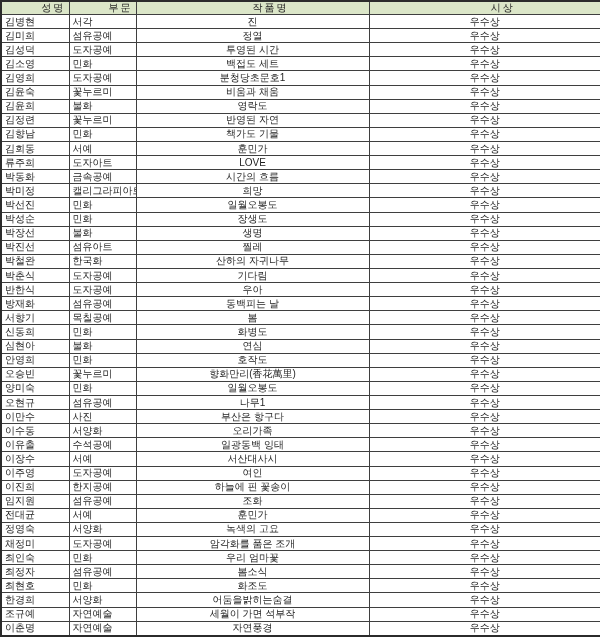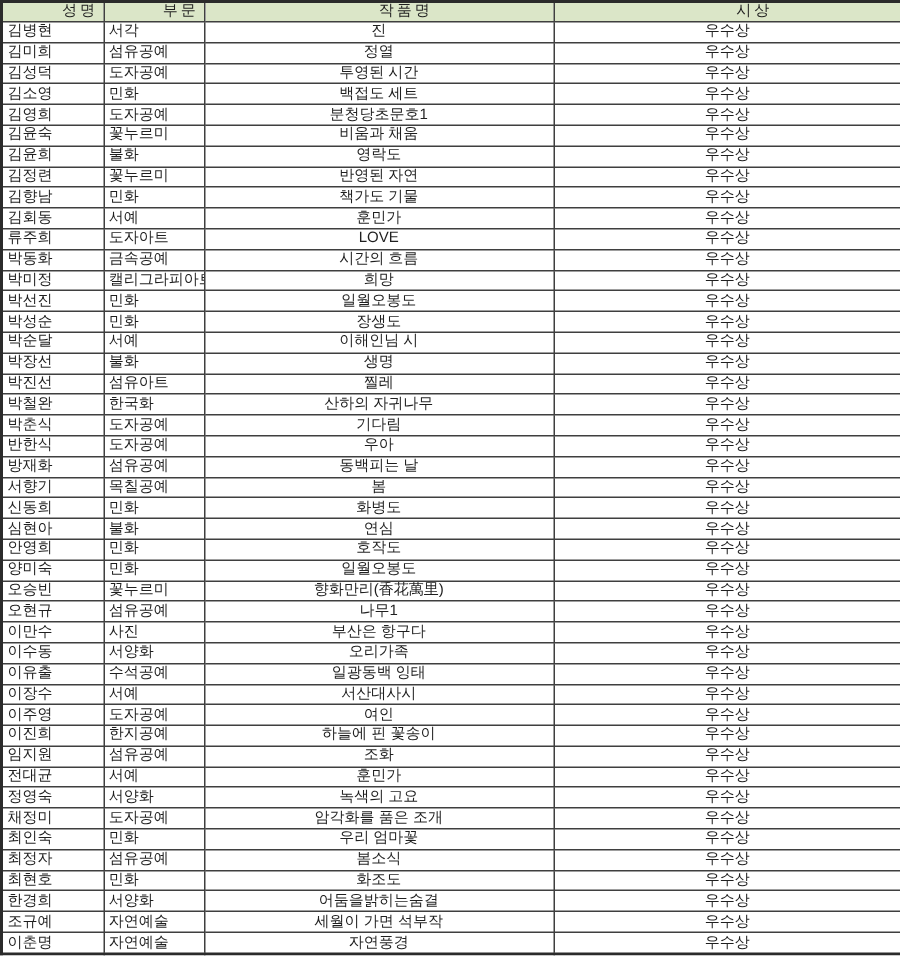--- a/index.html
+++ b/index.html
@@ -149,26 +149,20 @@
           <td class="c2">일월오봉도</td>
           <td class="c3">우수상</td>
         </tr>
         <tr>
           <td class="c0">박성순</td>
           <td class="c1">민화</td>
           <td class="c2">장생도</td>
           <td class="c3">우수상</td>
         </tr>
         <tr>
-          <td class="c0">박순달</td>
-          <td class="c1">서예</td>
-          <td class="c2">이해인님 시</td>
-          <td class="c3">우수상</td>
-        </tr>
-        <tr>
           <td class="c0">박장선</td>
           <td class="c1">불화</td>
           <td class="c2">생명</td>
           <td class="c3">우수상</td>
         </tr>
         <tr>
           <td class="c0">박진선</td>
           <td class="c1">섬유아트</td>
           <td class="c2">찔레</td>
           <td class="c3">우수상</td>
@@ -215,29 +209,29 @@
           <td class="c2">연심</td>
           <td class="c3">우수상</td>
         </tr>
         <tr>
           <td class="c0">안영희</td>
           <td class="c1">민화</td>
           <td class="c2">호작도</td>
           <td class="c3">우수상</td>
         </tr>
         <tr>
-          <td class="c0">양미숙</td>
-          <td class="c1">민화</td>
-          <td class="c2">일월오봉도</td>
-          <td class="c3">우수상</td>
-        </tr>
-        <tr>
           <td class="c0">오승빈</td>
           <td class="c1">꽃누르미</td>
           <td class="c2">향화만리(香花萬里)</td>
+          <td class="c3">우수상</td>
+        </tr>
+        <tr>
+          <td class="c0">양미숙</td>
+          <td class="c1">민화</td>
+          <td class="c2">일월오봉도</td>
           <td class="c3">우수상</td>
         </tr>
         <tr>
           <td class="c0">오현규</td>
           <td class="c1">섬유공예</td>
           <td class="c2">나무1</td>
           <td class="c3">우수상</td>
         </tr>
         <tr>
           <td class="c0">이만수</td>

